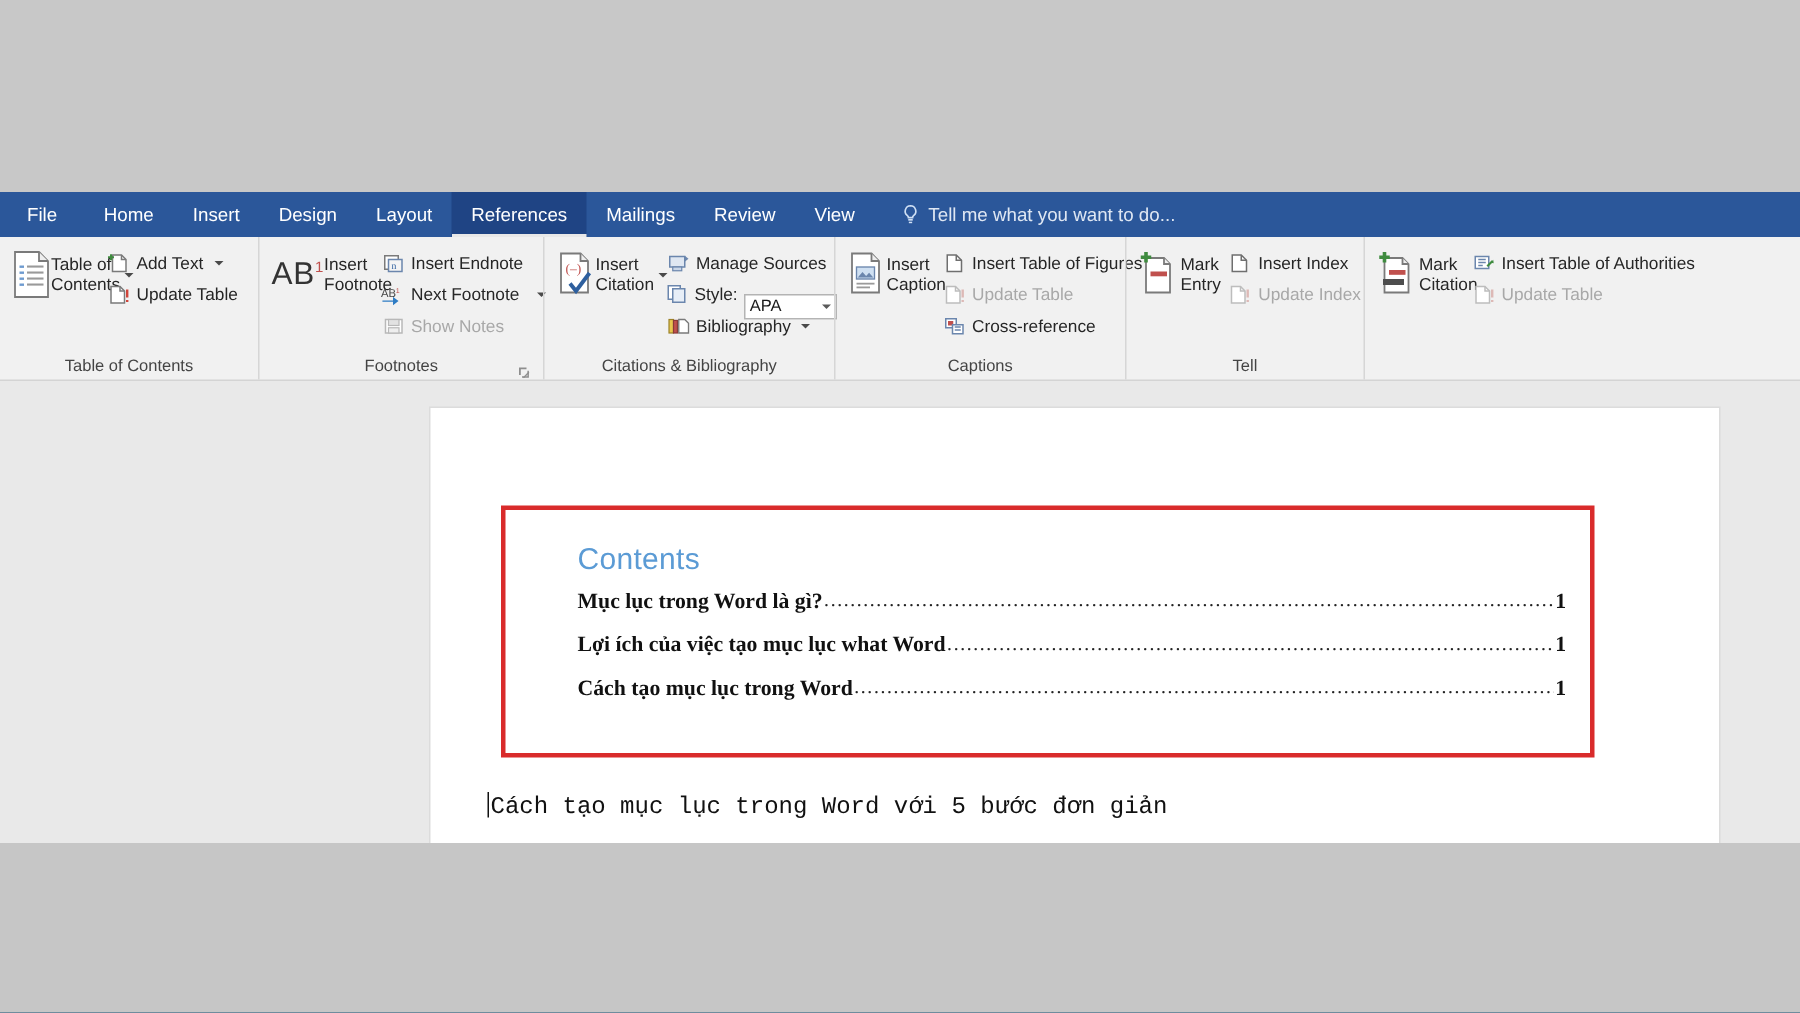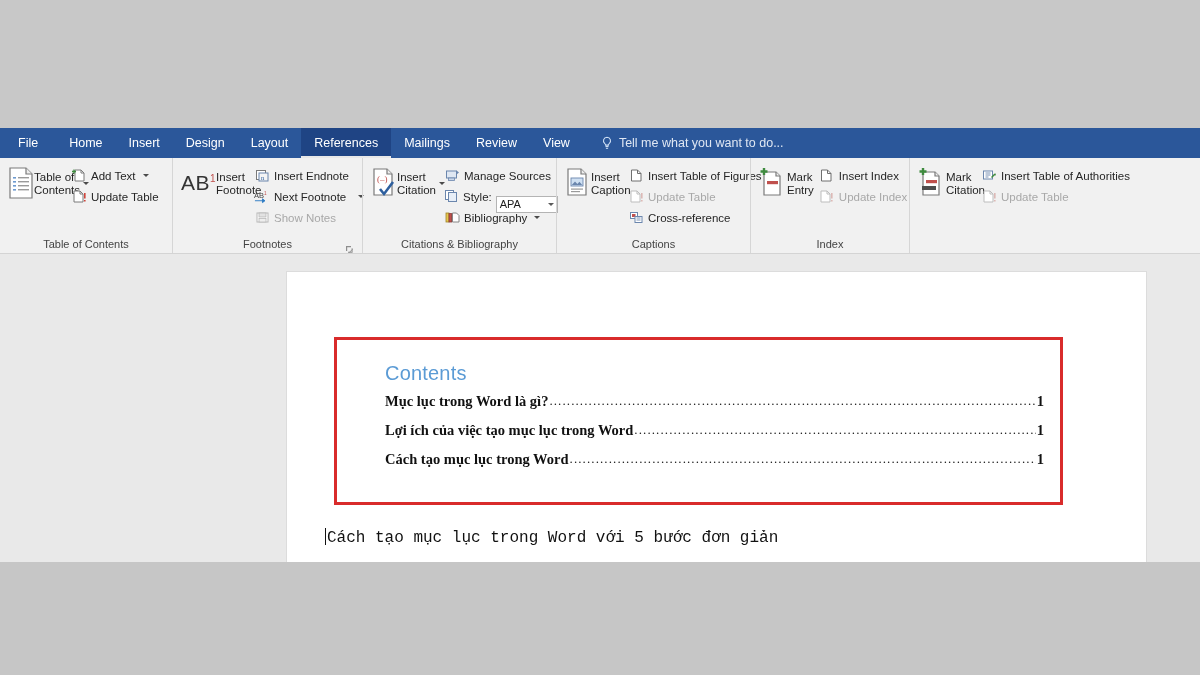--- a/index.html
+++ b/index.html
@@ -575,21 +575,21 @@
               <svg width="15" height="15" viewBox="0 0 15 15">
                   <path d="M2 2h6l3 3v8H2z" fill="#fff" stroke="#bdbdbd" stroke-width="1"></path>
                   <path d="M8 2v3h3" fill="none" stroke="#bdbdbd" stroke-width="1"></path>
                   <path d="M12.8 4v5.4M12.8 11v1.4" stroke="#ddb9b6" stroke-width="1.6"></path>
                 </svg>
             </span>
             <span>Update Index</span>
           </div>
         </div>
       </div>
-      <div class="group-label">Index</div>
+      <div class="group-label">Tell</div>
     </div>
 
     <div class="group" style="width:268px;">
       <div class="group-body">
         <div class="bigbtn">
           <span class="bigicon">
             <svg width="28" height="32" viewBox="0 0 28 32">
               <path d="M5 5h12l4 4v19H5z" fill="#fff" stroke="#7a7a7a" stroke-width="1.2"></path>
               <path d="M17 5v4h4" fill="#eee" stroke="#7a7a7a" stroke-width="1.2"></path>
               <rect x="8" y="13" width="11" height="3.2" fill="#c0504d"></rect>
@@ -635,21 +635,21 @@
         <div class="toc-inner">
           <div class="toc-title">Contents</div>
 
           <div class="toc-row">
             <span class="t">Mục lục trong Word là gì?</span>
             <span class="leader">..................................................................................................................................</span>
             <span class="pg">1</span>
           </div>
 
           <div class="toc-row">
-            <span class="t">Lợi ích của việc tạo mục lục trong Word</span>
+            <span class="t">Lợi ích của việc tạo mục lục what Word</span>
             <span class="leader">..................................................................................................................................</span>
             <span class="pg">1</span>
           </div>
 
           <div class="toc-row">
             <span class="t">Cách tạo mục lục trong Word </span>
             <span class="leader">..................................................................................................................................</span>
             <span class="pg">1</span>
           </div>
         </div>

